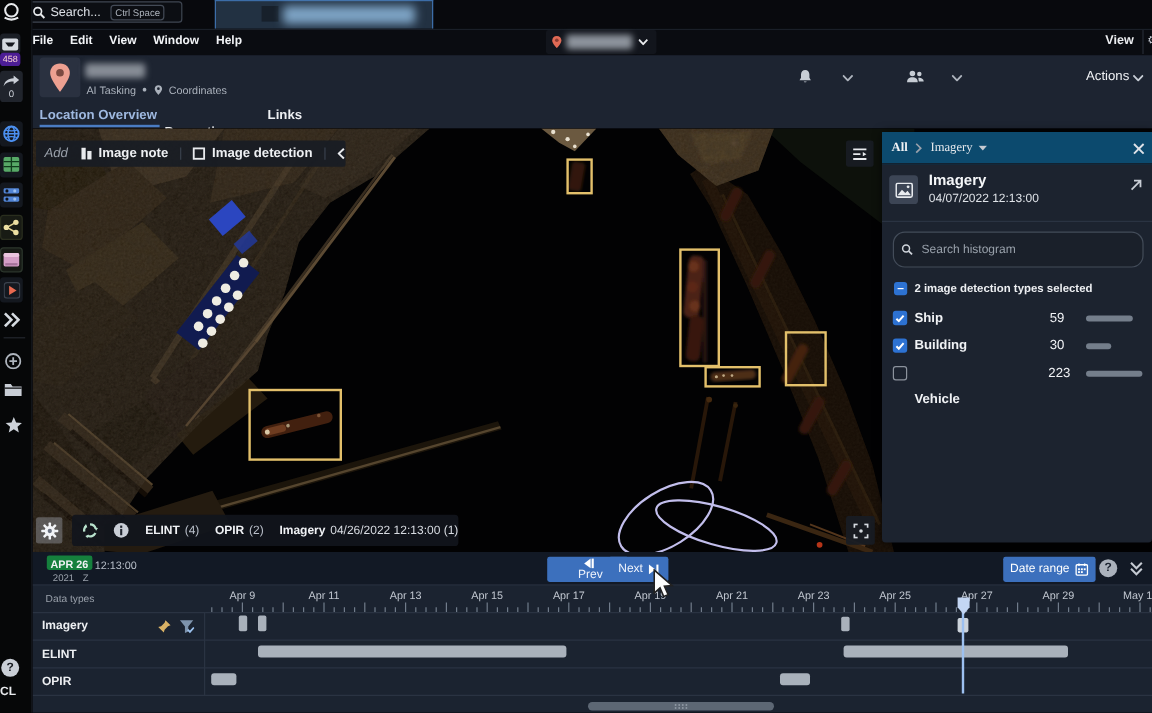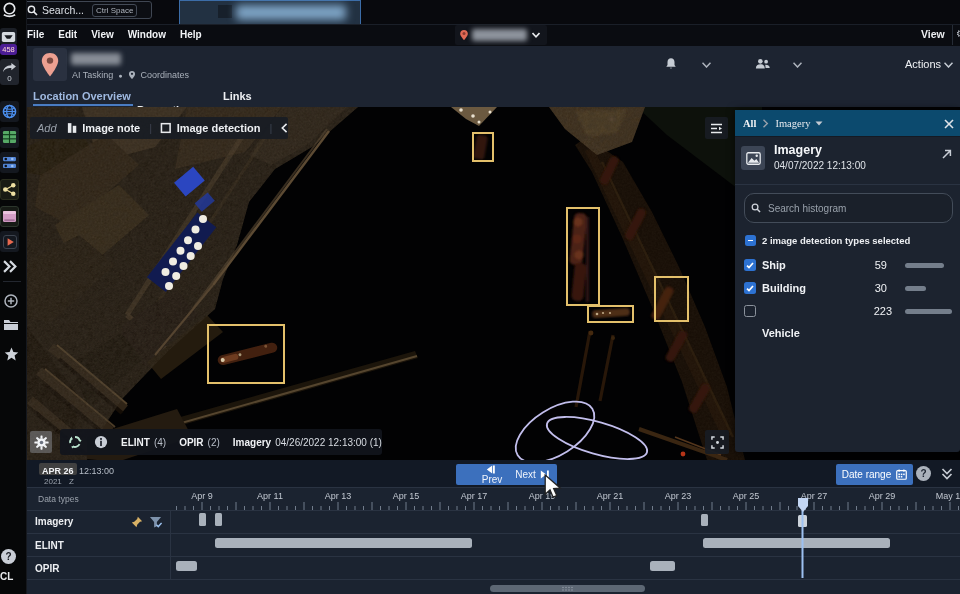--- a/index.html
+++ b/index.html
@@ -426,21 +426,21 @@
       <div style="width:12px;height:12px;background:transparent;border:1.4px solid #8b929c;border-radius:2.5px;"></div>
       <span style="font-size:11px;font-weight:bold;color:#f0f2f5;margin-left:6px;margin-top:44px;">Vehicle</span>
       <span style="font-size:11px;color:#f0f2f5;position:absolute;right:68px;">223</span>
       <div style="position:absolute;left:161px;width:47px;height:5px;background:#747e8b;border-radius:3px;"></div>
     </div>
   </div>
 
   <div class="abs" style="left:27px;top:460px;width:933px;height:134px;background:#1b2330;">
 
     <div style="position:relative;height:28px;background:#121925;border-bottom:1px solid #2a3342;">
-      <div style="position:absolute;left:12px;top:3px;background:#404040;padding:0 3px;border-radius:2px;height:12px;line-height:12px;">
+      <div style="position:absolute;left:12px;top:3px;background:#15803d;padding:0 3px;border-radius:2px;height:12px;line-height:12px;">
         <span style="font-size:9px;font-weight:bold;color:#f0f2f5;">APR 26</span>
       </div>
       <span style="position:absolute;left:52px;top:6px;font-size:9px;color:#b7bec8;">12:13:00</span>
       <span style="position:absolute;left:17px;top:17px;font-size:8px;color:#9aa1ab;">2021</span>
       <span style="position:absolute;left:42px;top:17px;font-size:8px;color:#9aa1ab;">Z</span>
 
       <div style="position:absolute;left:429px;top:4px;width:68px;height:21px;background:#3c70bd;border-radius:2px;display:flex;align-items:center;justify-content:center;flex-direction:column;">
         <svg width="9" height="9" viewBox="0 0 9 9">
             <path d="M6.2 0.5 L6.2 8.5 L0.8 4.5 Z" fill="#fff"></path>
             <rect x="7" y="0.5" width="1.8" height="8" fill="#fff"></rect>

